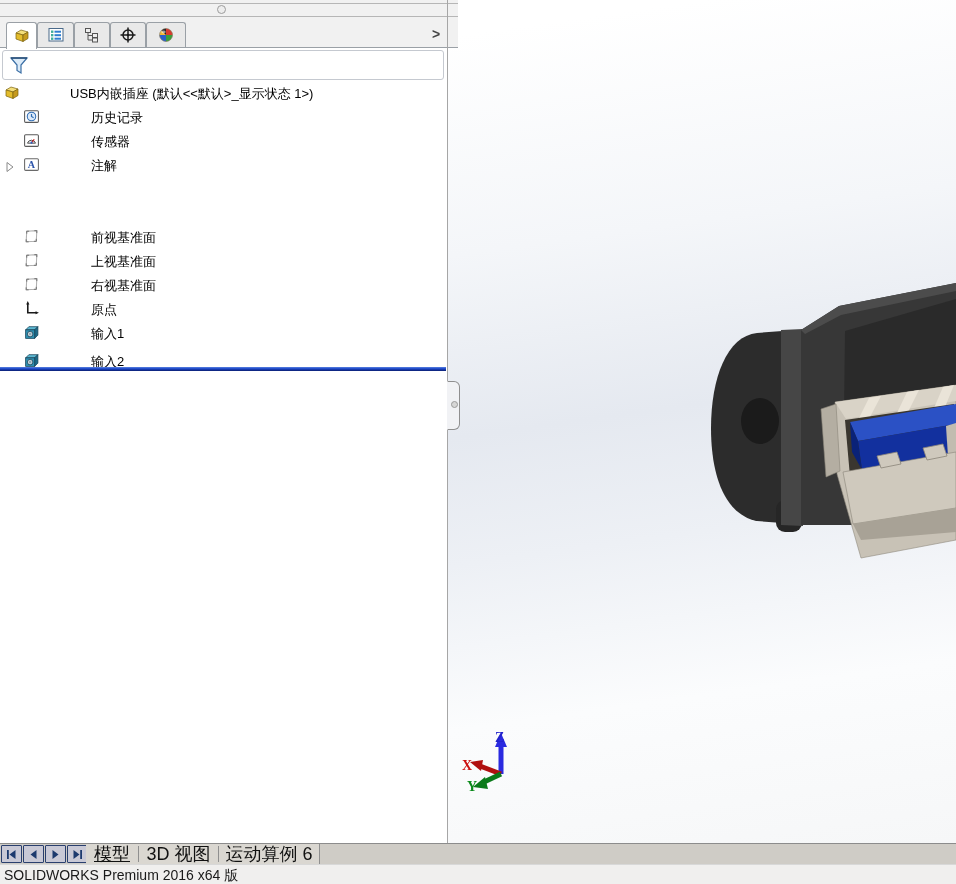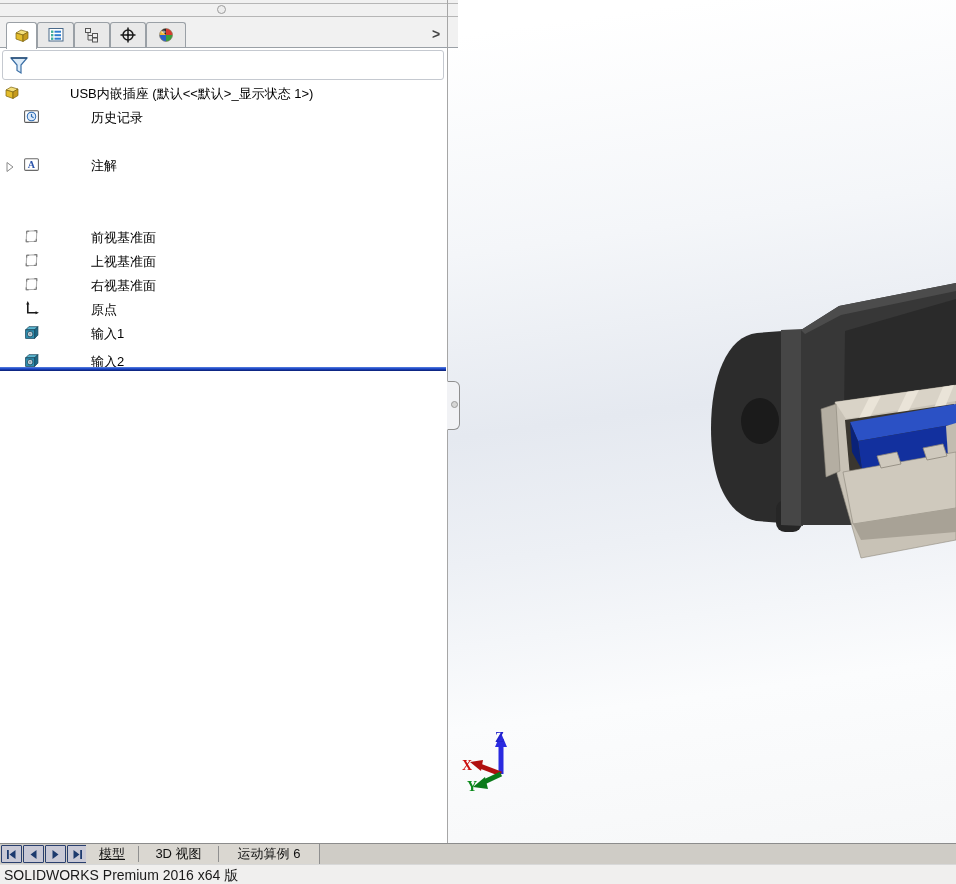--- a/index.html
+++ b/index.html
@@ -49,21 +49,21 @@
     background:#d6d6d6; border:1px solid #9a9a9a; }
 
   
   #bottom-bar { position:absolute; left:0; top:843px; width:956px; height:21px; background:#cfccc6;
     border-top:1px solid #8c8c8c; }
   #nav-buttons { position:absolute; left:1px; top:1px; display:flex; gap:1px; }
   .nav-btn { width:21px; height:18px; background:#c9c9d6; border:1px solid #2a3f6e; border-radius:1px;
     display:flex; align-items:center; justify-content:center; }
   #doc-tabs-strip { position:absolute; left:86px; top:0; width:234px; height:20px; background:#dad7d1;
     border-right:1px solid #8f8f8f; }
-  .doc-tab { position:absolute; top:0; height:20px; font-size:13px; color:#111; text-align:center;
+  .doc-tab { position:absolute; top:0; height:20px; font-size:18px; color:#111; text-align:center;
     line-height:20px; white-space:nowrap; }
   .doc-tab.active { text-decoration:underline; }
   .tab-sep { position:absolute; top:2px; width:1px; height:16px; background:#8f8f8f; }
 
   
   #status-bar { position:absolute; left:0; top:864px; width:956px; height:20px; background:#f0efee;
     border-top:1px solid #d8d8d8; }
   #status-text { position:absolute; left:4px; top:2px; font-size:14px; color:#1a1a1a; }
 </style>
 </head>
@@ -194,20 +194,31 @@
       <span class="ticon">
         <svg width="17" height="17" viewBox="0 0 16 16">
           <rect x="1.5" y="2.5" width="13" height="11" rx="1" fill="#fff" stroke="#5a5a5a"></rect>
           <circle cx="8" cy="8" r="4" fill="#ddeaf8" stroke="#2f6db5"></circle>
           <path d="M8 5.7 V8 L10 9.2" fill="none" stroke="#2f6db5" stroke-width="1.1"></path>
         </svg>
       </span>
       <span class="tlabel">历史记录</span>
     </div>
 
+    <div class="tree-row" style="top:129px">
+      <span class="ticon">
+        <svg width="17" height="17" viewBox="0 0 16 16">
+          <rect x="1.5" y="2.5" width="13" height="11" rx="1" fill="#fff" stroke="#5a5a5a"></rect>
+          <path d="M4.2 10.5 A4 4 0 0 1 11.8 10.5 Z" fill="#f2f7fc" stroke="#444" stroke-width="0.9"></path>
+          <line x1="8" y1="10" x2="10.6" y2="7" stroke="#c22" stroke-width="1.2"></line>
+          <circle cx="8" cy="10" r="1" fill="#2a5fc0"></circle>
+        </svg>
+      </span>
+      <span class="tlabel">传感器</span>
+    </div>
 
     <div class="tree-row" style="top:153px">
       <span class="expander">
         <svg width="10" height="12" viewBox="0 0 10 12">
             <polygon points="2,1.5 8,6 2,10.5" fill="#fff" stroke="#8a8a8a"></polygon>
           </svg>
       </span>
       <span class="ticon">
         <svg width="17" height="17" viewBox="0 0 16 16">
           <rect x="1.5" y="2.5" width="13" height="11" rx="1" fill="#fff" stroke="#6a6a6a"></rect>

